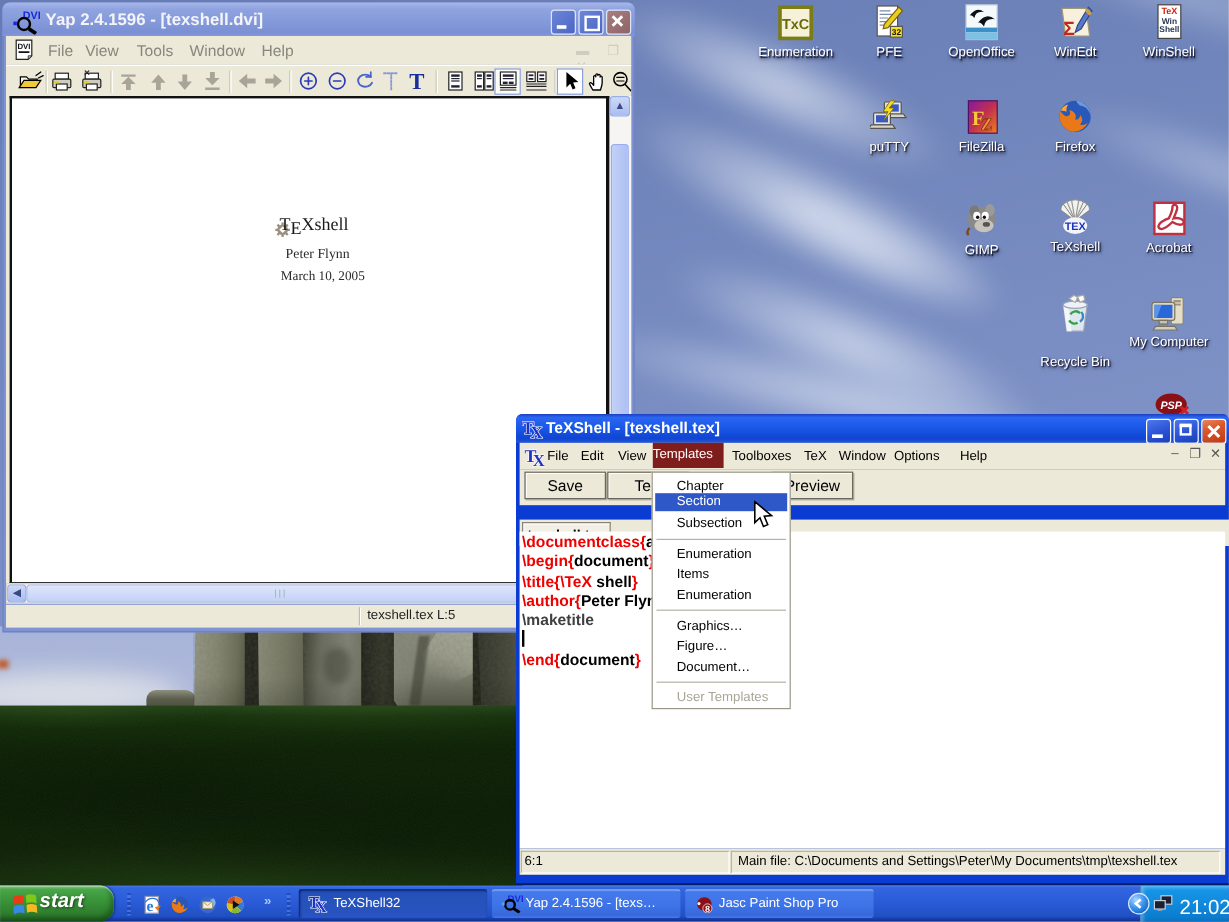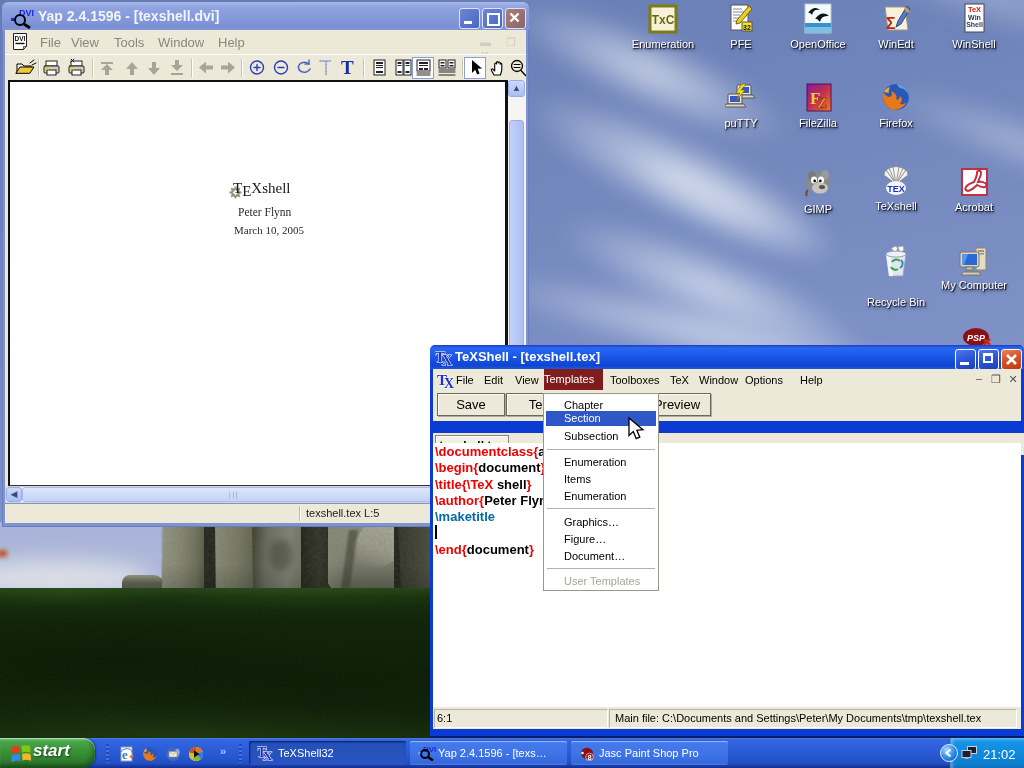--- a/index.html
+++ b/index.html
@@ -483,21 +483,21 @@
   <div class="abs beige" style="left:3px;top:88px;width:588px;height:22px;padding-left:36px;">
     <div class="abs" style="left:2px;top:2px;width:72px;height:20px;background:#f2efe4;border:1px solid #888478;border-bottom:none;box-shadow:inset 1px 1px 0 #fff;font-weight:bold;font-size:12px;text-align:center;line-height:20px;">texshell.tex</div>
   </div>
 
   <div class="abs" style="left:3px;top:98px;width:588px;height:264px;background:#fff;
      font-weight:bold;font-size:13px;line-height:16.3px;color:#000;">
       <div style="padding:1px 0 0 2px;white-space:pre;"><span style="color:#e00;">\documentclass{</span>article<span style="color:#e00;">}</span>
 <span style="color:#e00;">\begin{</span>document<span style="color:#e00;">}</span>
 <span style="color:#e00;">\title{\TeX</span> shell<span style="color:#e00;">}</span>
 <span style="color:#e00;">\author{</span>Peter Flynn<span style="color:#e00;">}</span>
-<span style="color:#0369a1;">\maketitle</span>
+<span style="color:#404040;">\maketitle</span>
 <span style="display:inline-block;width:2px;height:14px;background:#000;vertical-align:-2px;"></span>
 <span style="color:#e00;">\end{</span>document<span style="color:#e00;">}</span></div>
   </div>
 
   <div class="abs beige" style="left:3px;top:362px;width:588px;height:22px;font-size:11px;">
     <div class="abs" style="left:1px;top:2px;width:172px;height:17px;border:1px solid #b8b5a4;border-bottom-color:#fff;border-right-color:#fff;"></div>
     <div class="abs" style="left:176px;top:2px;width:406px;height:17px;border:1px solid #b8b5a4;border-bottom-color:#fff;border-right-color:#fff;"></div>
     <div class="abs" style="left:4px;top:5px;">6:1</div>
     <div class="abs" style="left:182px;top:5px;">Main file: C:\Documents and Settings\Peter\My Documents\tmp\texshell.tex</div>
   </div>
@@ -594,21 +594,21 @@
           <circle cx="4.5" cy="8" r="1.3" fill="#f8f0e8"></circle>
           <circle cx="11.5" cy="12" r="3.8" fill="#8a1018" stroke="#fff" stroke-width=".6"></circle>
           <text x="11.5" y="15" font-size="7.5" font-weight="bold" fill="#fff" text-anchor="middle">8</text>
         </svg></span>
     <span class="abs" style="left:28px;top:6px;">Jasc Paint Shop Pro</span>
   </div>
 
   <div class="abs" style="left:950px;top:0;width:74px;height:30px;
     background:linear-gradient(180deg,#2fa8f2 0%,#1693e6 15%,#0e87da 60%,#0c7ccc 90%,#0a68ba 100%);
     box-shadow:inset 3px 1px 3px rgba(255,255,255,.3), inset 1px 0 0 #0a58a8;color:#fff;">
-    <span class="abs" style="left:33px;top:9px;font-size:13px;">21:02</span>
+    <span class="abs" style="left:33px;top:9px;font-size:17px;">21:02</span>
   </div>
   <div class="abs" style="left:940px;top:6px;width:18px;height:18px;border-radius:50%;
     background:radial-gradient(circle at 35% 30%,#aed6fd,#3c95ec 45%,#1268cc 80%,#0f57b0 100%);
     border:1px solid #dce9f8;box-sizing:border-box;"><svg width="16" height="16">
         <path d="M9.5 4.5 L5.5 8 l4 3.5" fill="none" stroke="#fff" stroke-width="2.2"></path>
       </svg></div>
   <span class="abs" style="left:961px;top:7px;"><svg width="17" height="16">
         <g fill="#1c2030" stroke="#c8d0dc" stroke-width="1">
           <rect x="6.5" y="1.5" width="9" height="7"></rect>
           <rect x="1" y="5.5" width="9" height="7"></rect>

